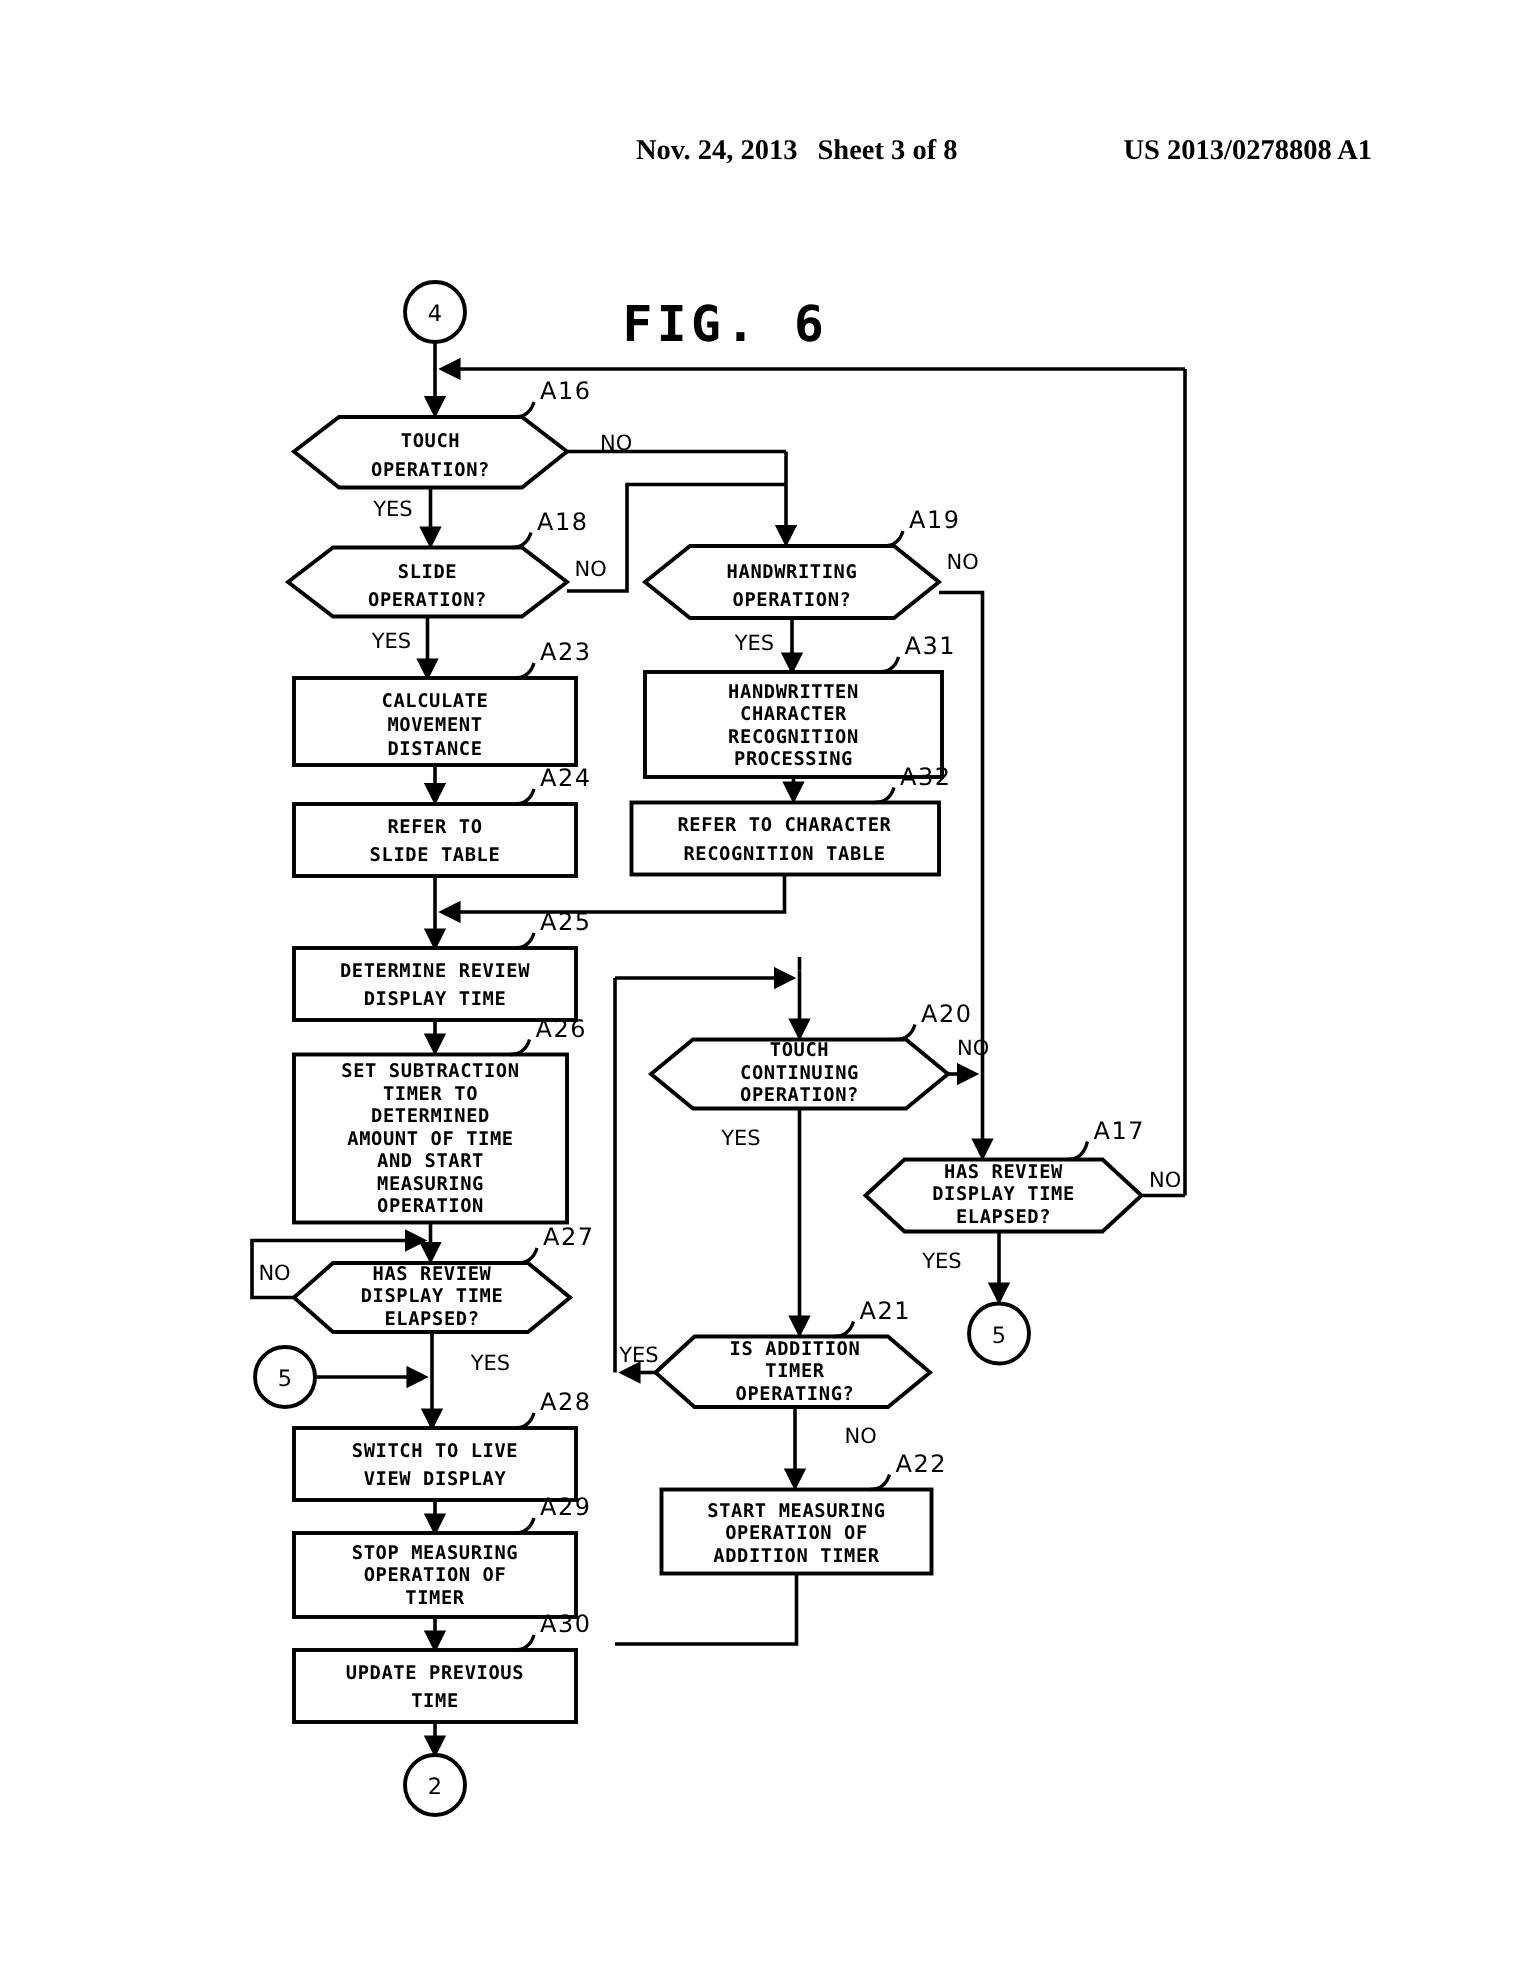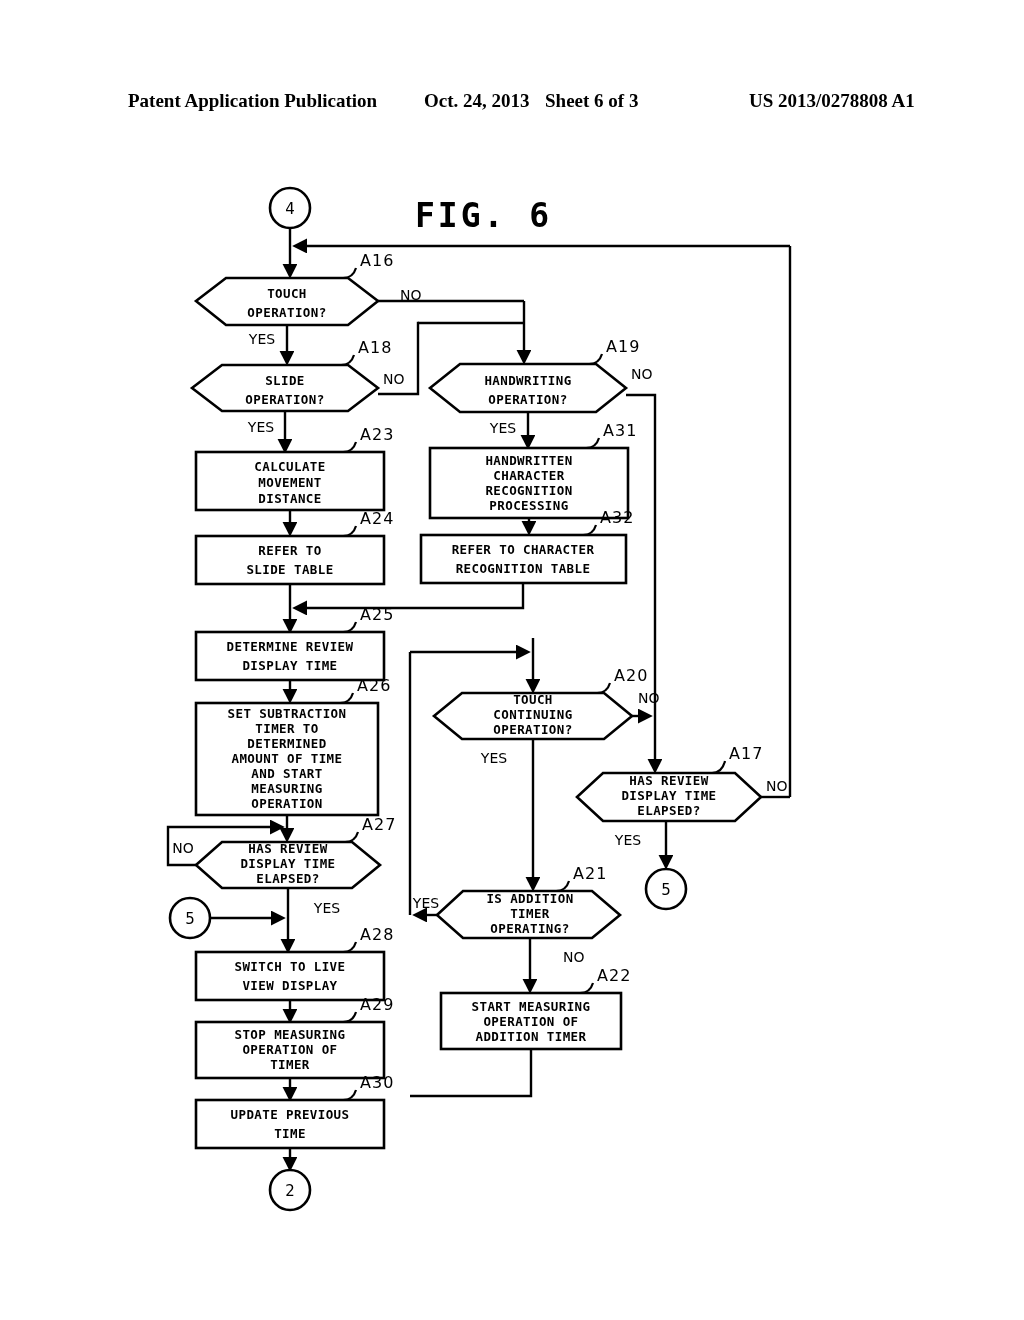--- a/index.html
+++ b/index.html
@@ -95,23 +95,22 @@
     stroke-width: 2.2;
     fill: none;
   }
 </style>
 </head>
 <body>
 
 <div id="page">
 
   <div id="pub-header">
-    <span class="h-title">Patent Application Publication</span>
-    <span class="h-date">Oct. 24, 2013</span>
-    <span class="h-sheet">Sheet 6 of 3</span>
+    <span class="h-date">Nov. 24, 2013</span>
+    <span class="h-sheet">Sheet 3 of 8</span>
     <span class="h-number">US 2013/0278808 A1</span>
   </div>
 
   <svg id="figure-svg" width="1024" height="1320" viewBox="0 0 1024 1320">
     <defs>
       <marker id="arrow" markerWidth="9" markerHeight="9" refX="4.6" refY="3.1" orient="auto" markerUnits="strokeWidth">
         <path d="M0,0 L0,6.2 L6.2,3.1 z" fill="#000"></path>
       </marker>
     </defs>
 

